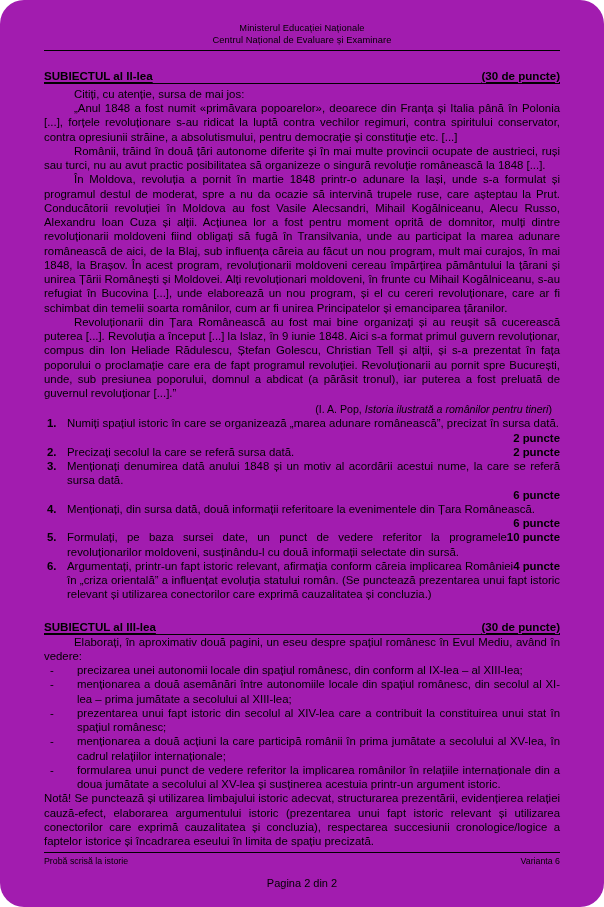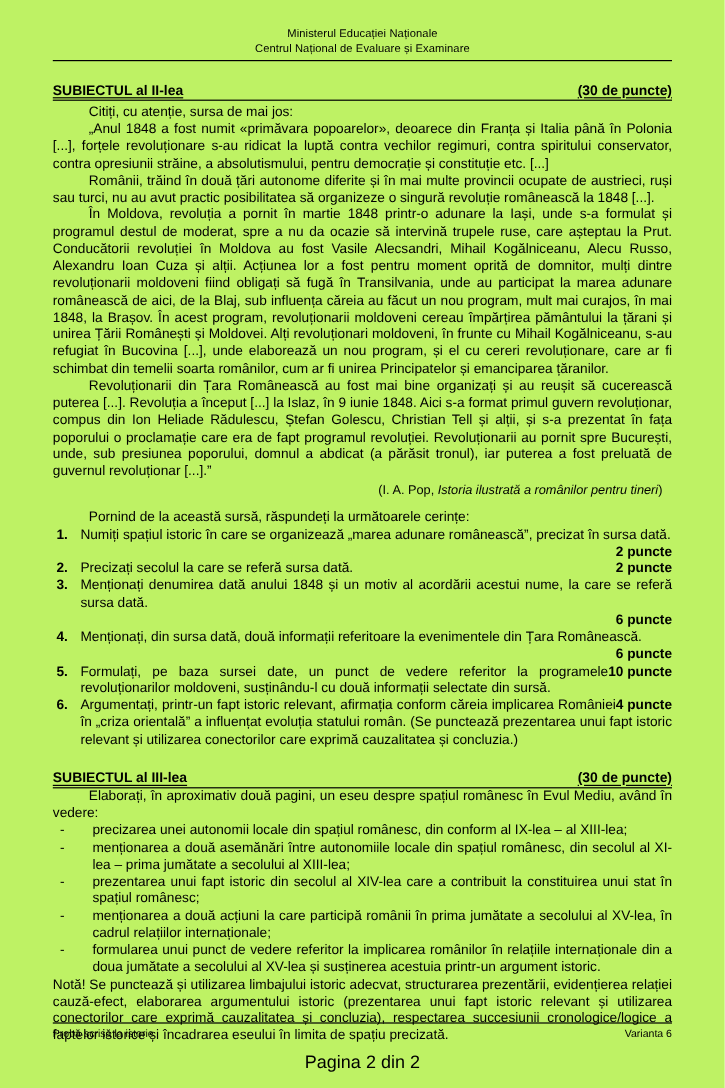--- a/index.html
+++ b/index.html
@@ -9,23 +9,24 @@
   }
   body {
     font-family: "Liberation Sans", sans-serif;
     color: #000000;
   }
   .page {
     position: relative;
     width: 604px;
     height: 907px;
     margin: 0 auto;
-    background: #bef264;
+    background: #a21caf;
     overflow: hidden;
     box-sizing: border-box;
+    border-radius: 24px;
   }
   .sheet {
     position: absolute;
     left: 44px;
     top: 0;
     width: 516px;
   }
 
   
   .doc-header {
@@ -159,21 +160,21 @@
     margin: 0 0 3px 0;
   }
   .footer-row {
     display: flex;
     justify-content: space-between;
     font-size: 8.8px;
     line-height: 11px;
   }
   .page-num {
     text-align: center;
-    font-size: 15px;
+    font-size: 11px;
     margin-top: 10px;
   }
 </style>
 </head>
 <body>
 
 <div class="page">
   <div class="sheet">
 
     <div class="doc-header">
@@ -191,21 +192,20 @@
 
     <p class="para indent src-para">„Anul 1848 a fost numit «primăvara popoarelor», deoarece din Franța și Italia până în Polonia [...], forțele revoluționare s-au ridicat la luptă contra vechilor regimuri, contra spiritului conservator, contra opresiunii străine, a absolutismului, pentru democrație și constituție etc. [...]</p>
     <p class="para indent src-para">Românii, trăind în două țări autonome diferite și în mai multe provincii ocupate de austrieci, ruși sau turci, nu au avut practic posibilitatea să organizeze o singură revoluție românească la 1848 [...].</p>
     <p class="para indent src-para">În Moldova, revoluția a pornit în martie 1848 printr-o adunare la Iași, unde s-a formulat și programul destul de moderat, spre a nu da ocazie să intervină trupele ruse, care așteptau la Prut. Conducătorii revoluției în Moldova au fost Vasile Alecsandri, Mihail Kogălniceanu, Alecu Russo, Alexandru Ioan Cuza și alții. Acțiunea lor a fost pentru moment oprită de domnitor, mulți dintre revoluționarii moldoveni fiind obligați să fugă în Transilvania, unde au participat la marea adunare românească de aici, de la Blaj, sub influența căreia au făcut un nou program, mult mai curajos, în mai 1848, la Brașov. În acest program, revoluționarii moldoveni cereau împărțirea pământului la țărani și unirea Țării Românești și Moldovei. Alți revoluționari moldoveni, în frunte cu Mihail Kogălniceanu, s-au refugiat în Bucovina [...], unde elaborează un nou program, și el cu cereri revoluționare, care ar fi schimbat din temelii soarta românilor, cum ar fi unirea Principatelor și emanciparea țăranilor.</p>
     <p class="para indent src-para">Revoluționarii  din Țara Românească au fost mai bine organizați și au reușit să cucerească puterea [...]. Revoluția a început [...] la Islaz, în 9 iunie 1848. Aici s-a format primul guvern revoluționar, compus din Ion Heliade Rădulescu, Ștefan Golescu, Christian Tell și alții, și s-a prezentat în fața poporului o proclamație care era de fapt programul revoluției. Revoluționarii au pornit spre București, unde, sub presiunea poporului, domnul a abdicat (a părăsit tronul), iar puterea a fost preluată de guvernul revoluționar [...].”</p>
 
     <div class="attrib">
       <span>(I. A. Pop, </span><i>Istoria ilustrată a românilor pentru tineri</i><span>)</span>
     </div>
 
-    <div class="prompt-line">Pornind de la această sursă, răspundeți la următoarele cerințe:</div>
 
     <ol class="questions">
       <li>
         <span class="num">1.</span>
         <span>Numiți spațiul istoric în care se organizează „marea adunare românească”, precizat în sursa dată.</span>
         <span class="points">2 puncte</span>
       </li>
       <li>
         <span class="num">2.</span>
         <span class="q-inline-pts">2 puncte</span>

